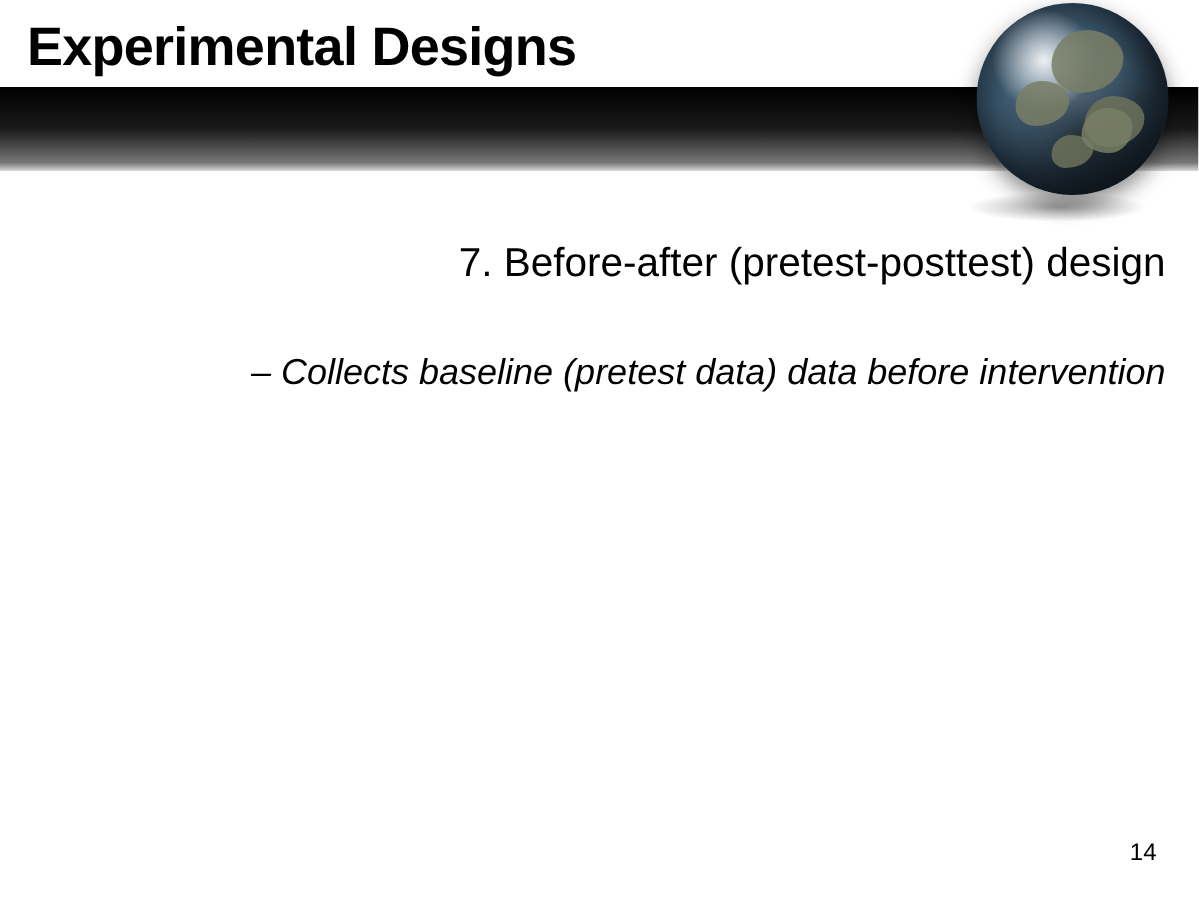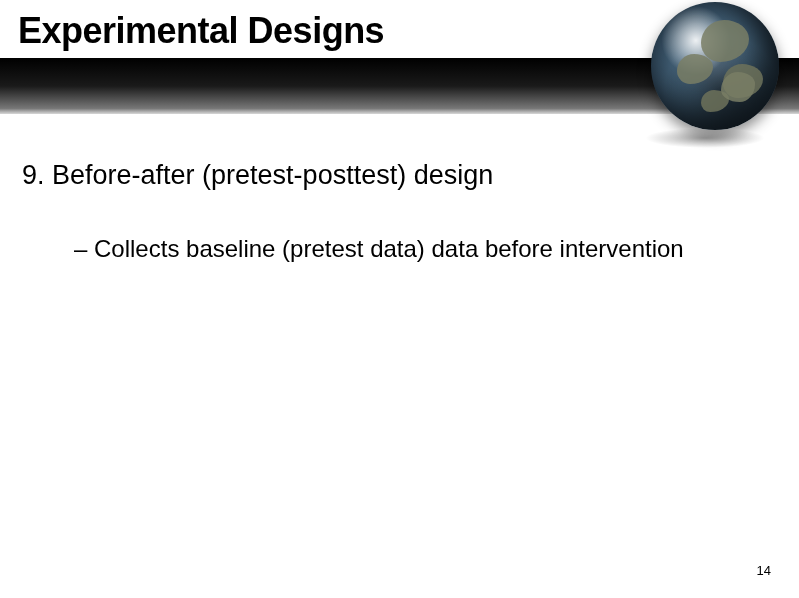--- a/index.html
+++ b/index.html
@@ -1,15 +1,15 @@
 <!DOCTYPE html>
 <html><head>
 <meta charset="utf-8">
 <style>
-  * { margin: 0; padding: 0; box-sizing: border-box; }
+  * { margin: 0; padding: 0; box-sizing: border-box; text-align: right; }
   html, body { width: 799px; height: 598px; overflow: hidden; }
   body {
     font-family: Arial, Helvetica, sans-serif;
     background: #ffffff;
     position: relative;
   }
   .header-band {
     position: absolute;
     top: 58px;
     left: 0;
@@ -91,39 +91,40 @@
     color: #000;
   }
   .heading {
     font-size: 27px;
     margin-bottom: 44px;
   }
   .sub {
     font-size: 24px;
     margin-left: 52px;
     margin-bottom: 40px;
+    font-style: italic;
   }
   .page-num {
     position: absolute;
     bottom: 20px;
     right: 28px;
-    font-size: 13px;
+    font-size: 16px;
     color: #000;
   }
 </style>
 </head>
 <body>
 
 <div class="title">Experimental Designs</div>
 
 <div class="header-band"></div>
 
 <div class="globe-wrap">
   <div class="globe-shadow"></div>
   <div class="globe"></div>
 </div>
 
 <div class="content">
-  <div class="heading">9. Before-after (pretest-posttest) design</div>
+  <div class="heading">7. Before-after (pretest-posttest) design</div>
   <div class="sub">– Collects baseline (pretest data) data before intervention</div>
 </div>
 
 <div class="page-num">14</div>
 
 </body></html>

